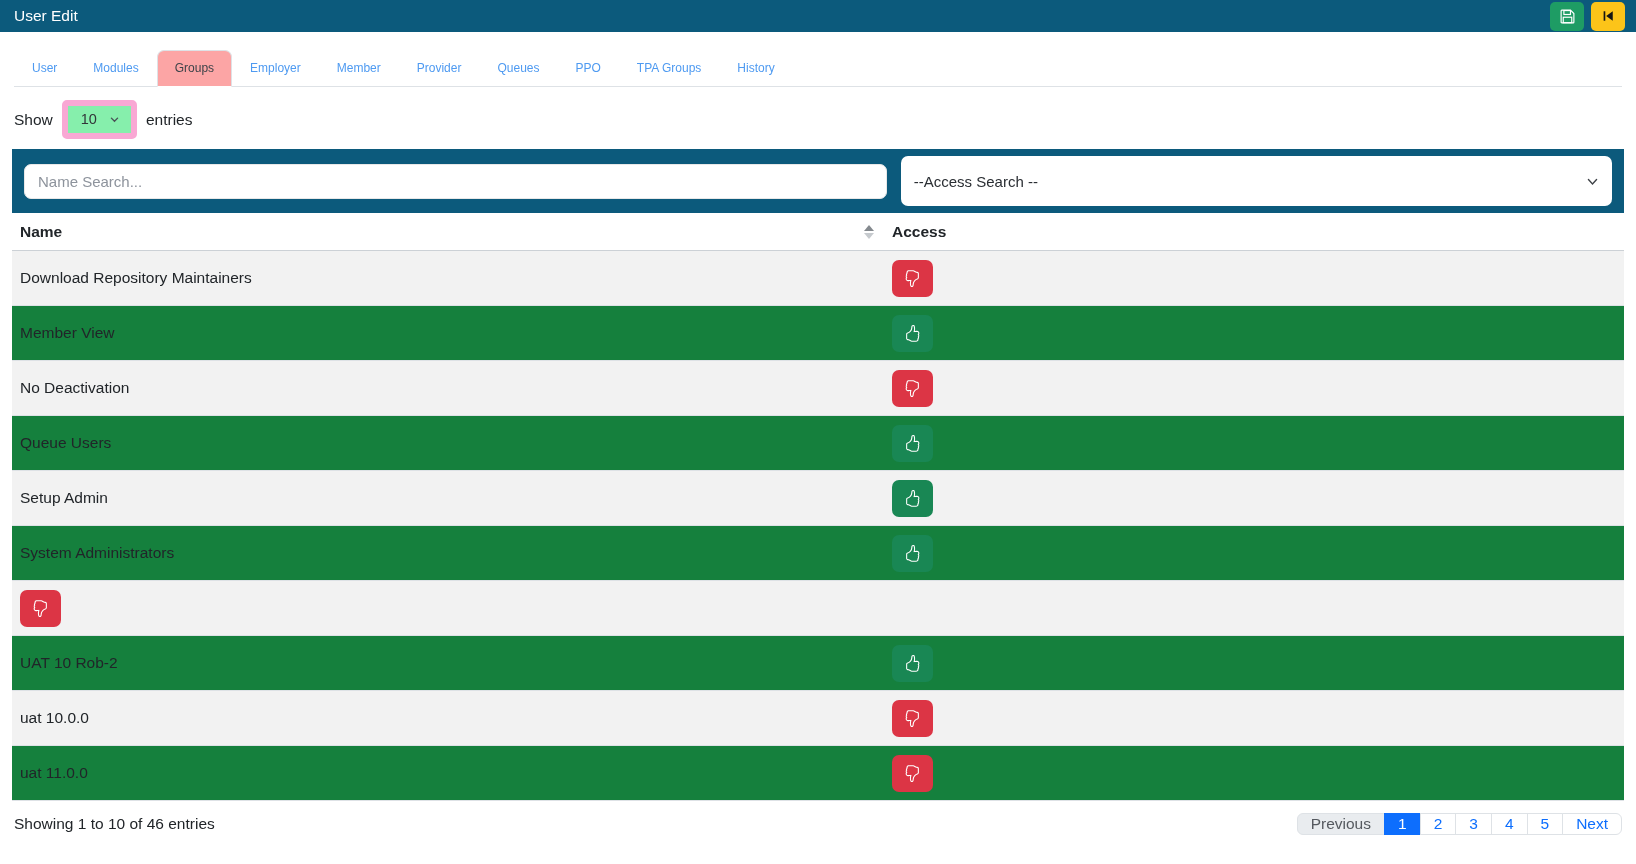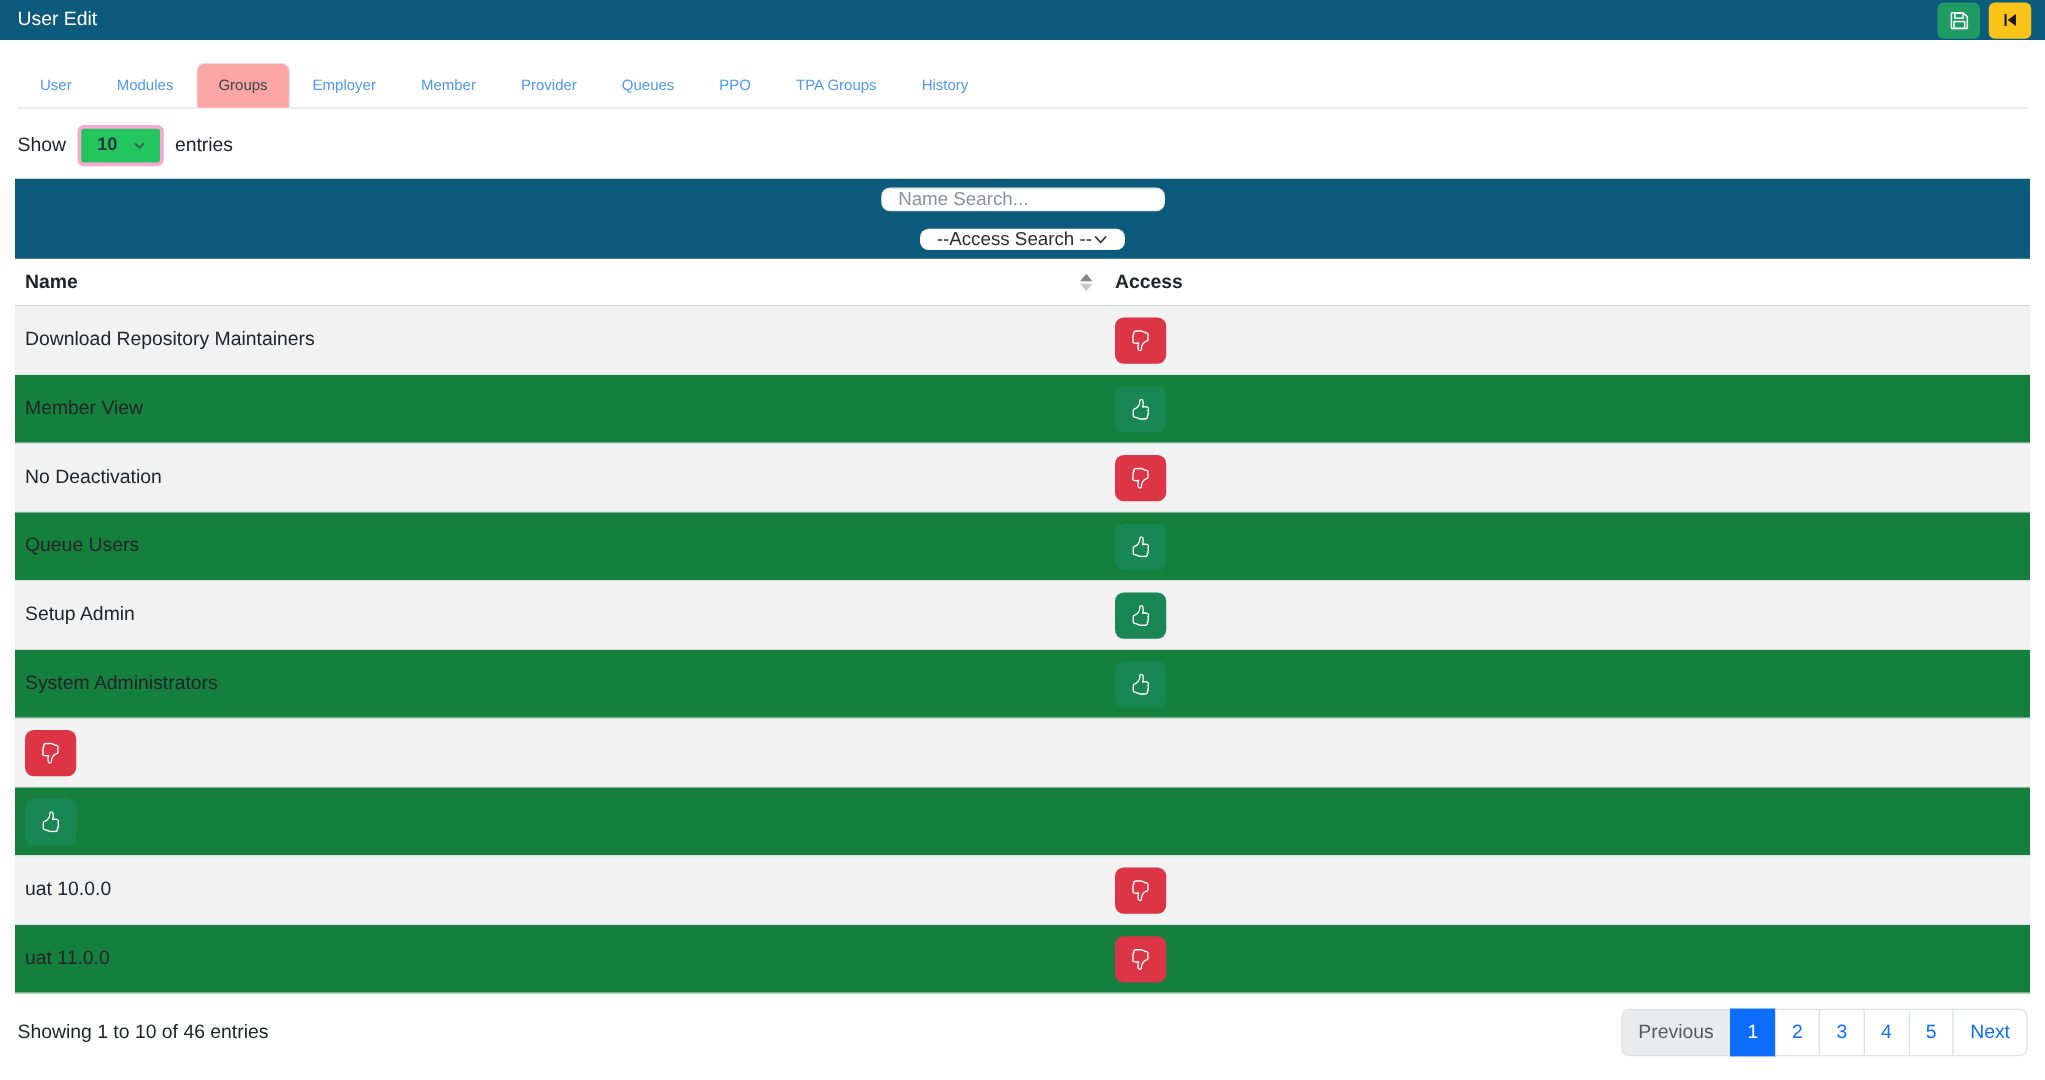--- a/index.html
+++ b/index.html
@@ -27,24 +27,24 @@
   .icon-btn{width:34px;height:29px;border:none;border-radius:5px;display:flex;align-items:center;justify-content:center;padding:0;cursor:pointer;}
   .icon-btn.save{background:var(--save-green);color:#fff;}
   .icon-btn.back{background:var(--back-yellow);color:#141414;}
   .icon-btn svg{display:block;}
   
   .tabs{display:flex;align-items:flex-end;margin:18px 14px 0;border-bottom:1px solid var(--border);}
   .tab{font-size:12px;color:var(--link-blue);padding:10px 17px 11px;border:1px solid transparent;border-radius:7px 7px 0 0;margin-bottom:-1px;cursor:pointer;white-space:nowrap;}
   .tab.active{color:#3d4349;background:#fca5a5;border-color:var(--border) var(--border) #fff;}
   
   .show-row{display:flex;align-items:center;gap:9px;margin:13px 0 0 14px;font-size:15.5px;}
-  .pagesize{display:flex;align-items:center;gap:12px;border:3px solid #f9a8d4;border-radius:5px;padding:5px 11px 6px 13px;font-size:14.5px;cursor:pointer;background:#22c55e;color:#323539;font-weight:bold;}
+  .pagesize{display:flex;align-items:center;gap:12px;border:6px solid #f9a8d4;border-radius:5px;padding:5px 11px 6px 13px;font-size:14.5px;cursor:pointer;background:#86efac;color:#323539;}
   .pagesize .chev svg{display:block;}
   
-  .filter-band{margin:10px 12px 0;background:var(--teal);padding:7px 12px;display:flex;gap:14px;align-items:center;flex-direction:column;}
+  .filter-band{margin:10px 12px 0;background:var(--teal);padding:7px 12px;display:flex;gap:14px;align-items:center;}
   .name-input{flex:1.218;height:35px;border:1px solid #e8e8e8;border-radius:7px;padding:0 13px;font-size:15px;outline:none;font-family:inherit;color:var(--text);}
   .name-input::placeholder{color:#8d939c;}
   .access-select{flex:1;height:50px;background:#fff;border-radius:7px;display:flex;align-items:center;justify-content:space-between;padding:0 13px;font-size:15px;color:#2a2e33;cursor:pointer;}
   .access-select .chev{color:#3e4247;display:flex;}
   
   .tbl{margin:0 12px;}
   .thead{display:grid;grid-template-columns:872px 1fr;border-bottom:1px solid #ccd1d6;}
   .th{font-weight:bold;font-size:15.5px;padding:10px 8px 9px;display:flex;align-items:center;}
   .th-name{justify-content:space-between;padding-right:4px;cursor:pointer;}
   .th-access{cursor:pointer;}
@@ -56,21 +56,21 @@
   .td-name{font-size:15.5px;padding-left:8px;}
   .thumb{width:41px;height:37px;border:none;border-radius:7px;margin-left:8px;color:#fff;display:flex;align-items:center;justify-content:center;cursor:pointer;}
   .thumb.up{background:var(--granted-green);}
   .thumb.down{background:var(--denied-red);}
   .thumb svg{width:17px;height:17px;display:block;}
   .thumb.down svg{transform:rotate(180deg);}
   
   .footer{margin:12px 14px 0;display:flex;justify-content:space-between;align-items:center;}
   .summary{font-size:15.5px;}
   .pagination{display:flex;}
-  .page-item{min-width:34px;height:38px;padding:0 13px;display:flex;align-items:center;justify-content:center;font-size:15.5px;border:1px solid var(--border);margin-left:-1px;color:var(--page-blue);background:#fff;cursor:pointer;}
+  .page-item{min-width:34px;height:22px;padding:0 13px;display:flex;align-items:center;justify-content:center;font-size:15.5px;border:1px solid var(--border);margin-left:-1px;color:var(--page-blue);background:#fff;cursor:pointer;}
   .page-item.disabled{color:#55595f;background:#e9ecef;cursor:default;}
   .page-item.active{color:#fff;background:var(--page-blue);border-color:var(--page-blue);}
   .page-item:first-child{border-radius:6px 0 0 6px;margin-left:0;}
   .page-item:last-child{border-radius:0 6px 6px 0;}
 </style>
 </head>
 <body>
 
 <div class="topbar">
   <span class="topbar-title">User Edit</span>
@@ -210,20 +210,21 @@
       <div class="tr odd">
         <div class="td td-access">
           <button class="thumb down">
             <svg viewBox="0 0 16 16" fill="currentColor">
               <path d="M8.864.046C7.908-.193 7.02.53 6.956 1.466c-.072 1.051-.23 2.016-.428 2.59-.125.36-.479 1.013-1.04 1.639-.557.623-1.282 1.178-2.131 1.41C2.685 7.288 2 7.87 2 8.72v4.001c0 .845.682 1.464 1.448 1.545 1.07.114 1.564.415 2.068.723l.048.03c.272.165.578.348.97.484.397.136.861.217 1.466.217h3.5c.937 0 1.599-.477 1.934-1.064a1.86 1.86 0 0 0 .254-.912c0-.152-.023-.312-.077-.464.201-.263.38-.578.488-.901.11-.33.172-.762.004-1.149.069-.13.12-.269.159-.403.077-.27.113-.568.113-.857 0-.288-.036-.585-.113-.856a2.144 2.144 0 0 0-.138-.362 1.9 1.9 0 0 0 .234-1.734c-.206-.592-.682-1.1-1.2-1.272-.847-.282-1.803-.276-2.516-.211a9.84 9.84 0 0 0-.443.05 9.365 9.365 0 0 0-.062-4.509A1.38 1.38 0 0 0 9.125.111L8.864.046zM11.5 14.721H8c-.51 0-.863-.069-1.14-.164-.281-.097-.506-.228-.776-.393l-.04-.024c-.555-.339-1.198-.731-2.49-.868-.333-.036-.554-.29-.554-.55V8.72c0-.254.226-.543.62-.65 1.095-.3 1.977-.996 2.614-1.708.635-.71 1.064-1.475 1.238-1.978.243-.7.407-1.768.482-2.85.025-.362.36-.594.667-.518l.262.066c.16.04.258.143.288.255a8.34 8.34 0 0 1-.145 4.725.5.5 0 0 0 .595.644l.003-.001.014-.003.058-.014a8.908 8.908 0 0 1 1.036-.157c.663-.06 1.457-.054 2.11.164.175.058.45.3.57.65.107.308.087.67-.266 1.022l-.353.353.353.354c.043.043.105.141.154.315.048.167.075.37.075.581 0 .212-.027.414-.075.582-.05.174-.111.272-.154.315l-.353.353.353.354c.047.047.109.177.005.488a2.224 2.224 0 0 1-.505.805l-.353.353.353.354c.006.005.041.05.041.17a.866.866 0 0 1-.121.416c-.165.288-.503.56-1.066.56z"></path>
             </svg>
           </button>
         </div>
       </div>
       <div class="tr">
+        <div class="td td-name">UAT 10 Rob-2</div>
         <div class="td td-access">
           <button class="thumb up">
             <svg viewBox="0 0 16 16" fill="currentColor">
               <path d="M8.864.046C7.908-.193 7.02.53 6.956 1.466c-.072 1.051-.23 2.016-.428 2.59-.125.36-.479 1.013-1.04 1.639-.557.623-1.282 1.178-2.131 1.41C2.685 7.288 2 7.87 2 8.72v4.001c0 .845.682 1.464 1.448 1.545 1.07.114 1.564.415 2.068.723l.048.03c.272.165.578.348.97.484.397.136.861.217 1.466.217h3.5c.937 0 1.599-.477 1.934-1.064a1.86 1.86 0 0 0 .254-.912c0-.152-.023-.312-.077-.464.201-.263.38-.578.488-.901.11-.33.172-.762.004-1.149.069-.13.12-.269.159-.403.077-.27.113-.568.113-.857 0-.288-.036-.585-.113-.856a2.144 2.144 0 0 0-.138-.362 1.9 1.9 0 0 0 .234-1.734c-.206-.592-.682-1.1-1.2-1.272-.847-.282-1.803-.276-2.516-.211a9.84 9.84 0 0 0-.443.05 9.365 9.365 0 0 0-.062-4.509A1.38 1.38 0 0 0 9.125.111L8.864.046zM11.5 14.721H8c-.51 0-.863-.069-1.14-.164-.281-.097-.506-.228-.776-.393l-.04-.024c-.555-.339-1.198-.731-2.49-.868-.333-.036-.554-.29-.554-.55V8.72c0-.254.226-.543.62-.65 1.095-.3 1.977-.996 2.614-1.708.635-.71 1.064-1.475 1.238-1.978.243-.7.407-1.768.482-2.85.025-.362.36-.594.667-.518l.262.066c.16.04.258.143.288.255a8.34 8.34 0 0 1-.145 4.725.5.5 0 0 0 .595.644l.003-.001.014-.003.058-.014a8.908 8.908 0 0 1 1.036-.157c.663-.06 1.457-.054 2.11.164.175.058.45.3.57.65.107.308.087.67-.266 1.022l-.353.353.353.354c.043.043.105.141.154.315.048.167.075.37.075.581 0 .212-.027.414-.075.582-.05.174-.111.272-.154.315l-.353.353.353.354c.047.047.109.177.005.488a2.224 2.224 0 0 1-.505.805l-.353.353.353.354c.006.005.041.05.041.17a.866.866 0 0 1-.121.416c-.165.288-.503.56-1.066.56z"></path>
             </svg>
           </button>
         </div>
       </div>
       <div class="tr odd">
         <div class="td td-name">uat 10.0.0</div>

